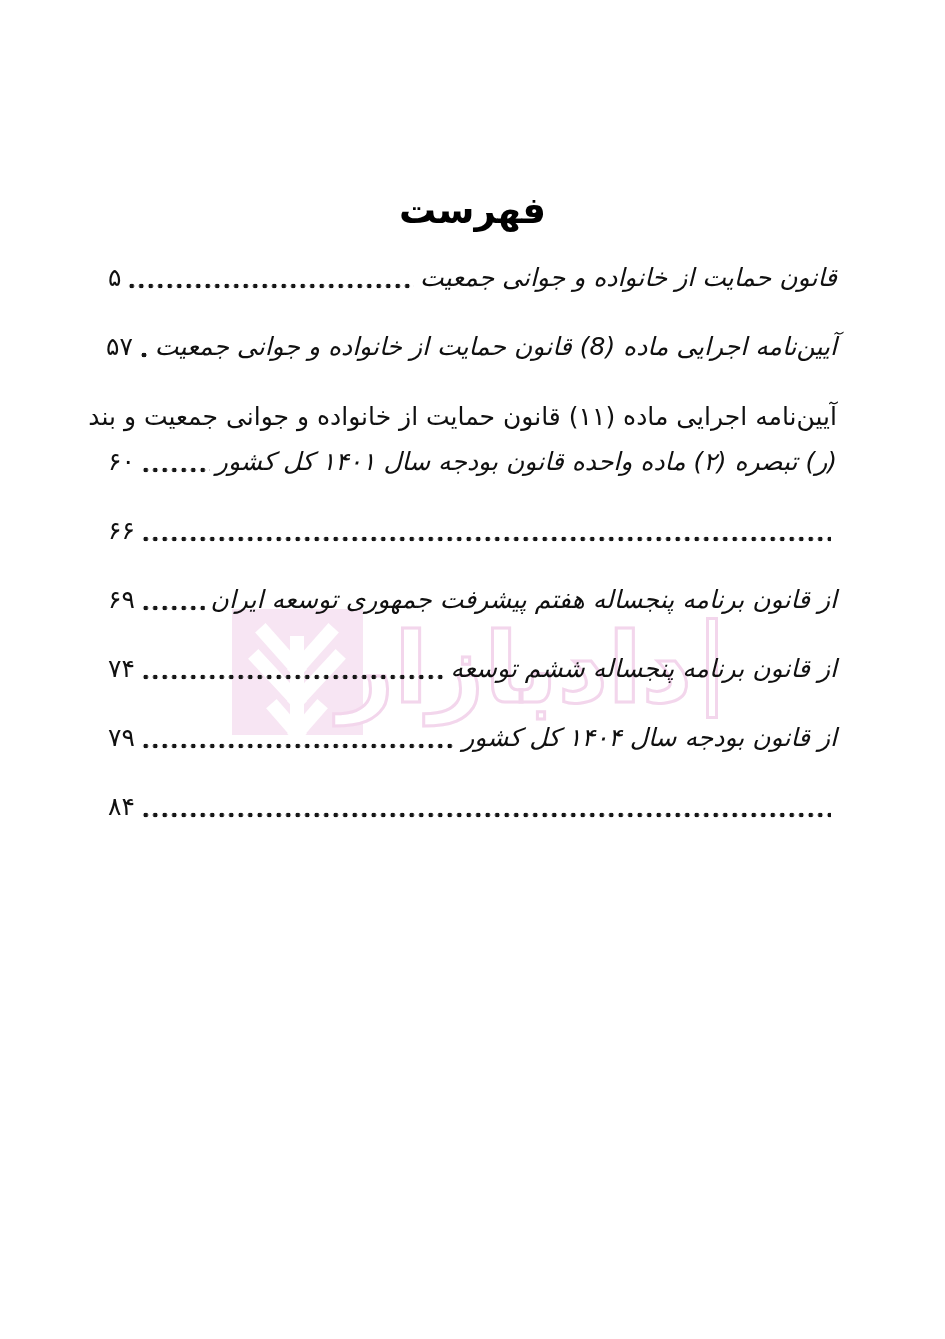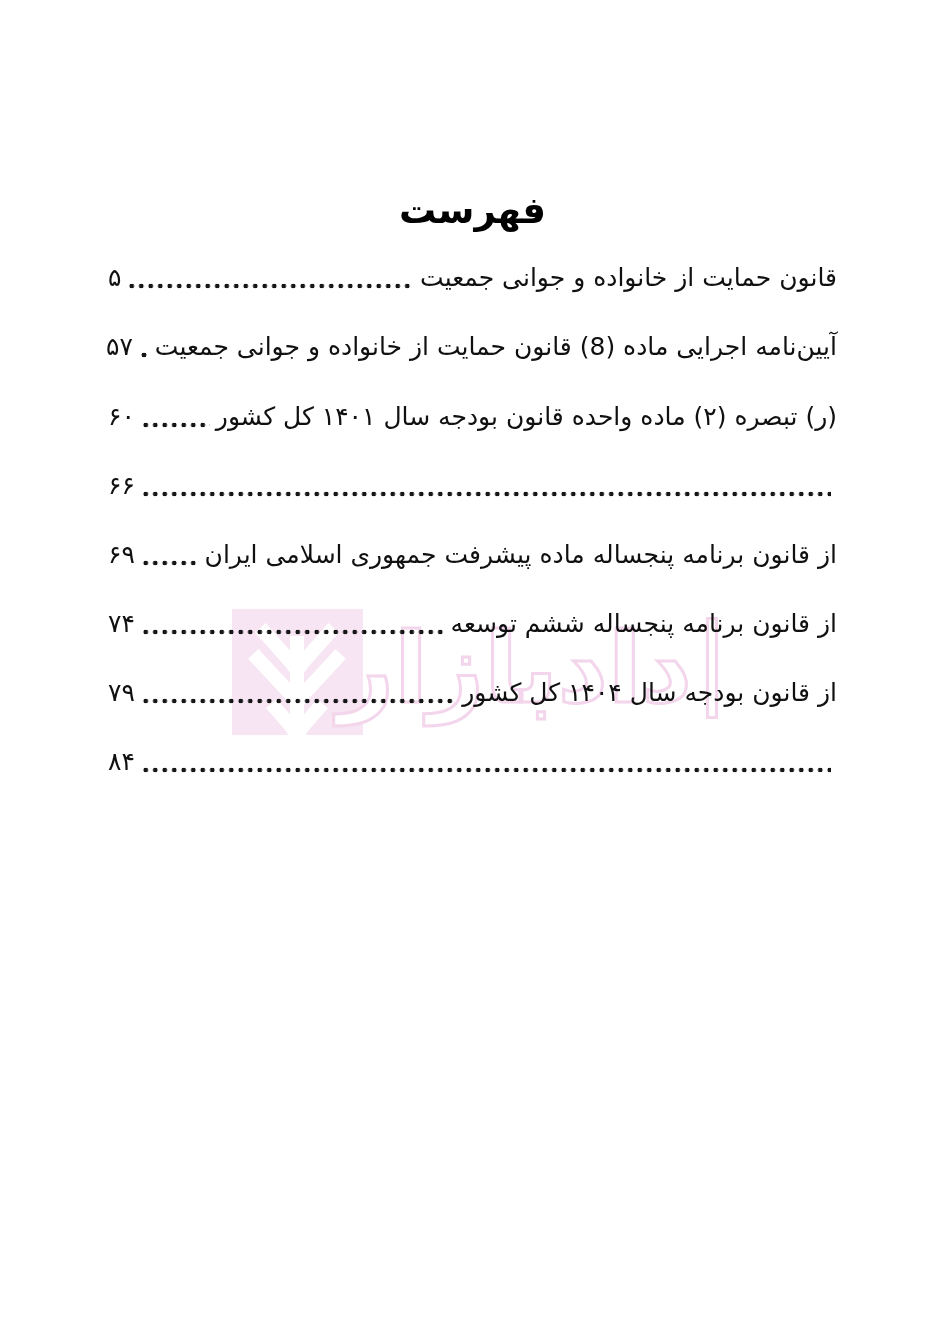--- a/index.html
+++ b/index.html
@@ -43,21 +43,21 @@
     position:absolute;left:0;top:188px;width:945px;
     margin:0;text-align:center;
     font-size:37px;font-weight:bold;line-height:46px;color:#000000;
   }
   .toc{
     position:absolute;left:108px;top:256px;width:729px;
     direction:rtl;
     font-size:25px;line-height:44px;color:#101010;
   }
   .entry{display:flex;align-items:flex-start;margin-bottom:25px;}
-  .entry-text{white-space:nowrap;flex:0 0 auto;}
+  .entry-text{white-space:nowrap;flex:0 0 auto;font-style:italic;}
   .leader{
     flex:1 1 auto;min-width:10px;height:44px;margin:0 6px;
     background-image:radial-gradient(circle,#161616 2.1px,transparent 2.6px);
     background-size:9.5px 6px;
     background-repeat:repeat-x;
     background-position:0 27px;
   }
   .page-num{white-space:nowrap;flex:0 0 auto;}
   .entry-block{display:block;margin-bottom:25px;line-height:45px;}
   .entry-block .wrap-line1{white-space:nowrap;}
@@ -98,34 +98,35 @@
         <span class="page-num">۵</span>
       </div>
 
       <div class="entry">
         <span class="entry-text">آیین‌نامه اجرایی ماده (8)  قانون حمایت از خانواده و جوانی جمعیت</span>
         <span class="leader"></span>
         <span class="page-num">۵۷</span>
       </div>
 
       <div class="entry-block">
+        <div class="wrap-line1">آیین‌نامه اجرایی ماده (۱۱) قانون حمایت از خانواده و جوانی جمعیت و بند</div>
         <div class="wrap-line2">
           <span class="entry-text">(ر) تبصره (۲) ماده واحده قانون بودجه سال ۱۴۰۱ کل کشور</span>
           <span class="leader"></span>
           <span class="page-num">۶۰</span>
         </div>
       </div>
 
       <div class="entry">
         <span class="leader"></span>
         <span class="page-num">۶۶</span>
       </div>
 
       <div class="entry">
-        <span class="entry-text">از قانون برنامه پنجساله ماده پیشرفت جمهوری اسلامی ایران</span>
+        <span class="entry-text">از قانون برنامه پنجساله هفتم پیشرفت جمهوری توسعه ایران</span>
         <span class="leader"></span>
         <span class="page-num">۶۹</span>
       </div>
 
       <div class="entry">
         <span class="entry-text">از قانون برنامه پنجساله ششم توسعه</span>
         <span class="leader"></span>
         <span class="page-num">۷۴</span>
       </div>
 

